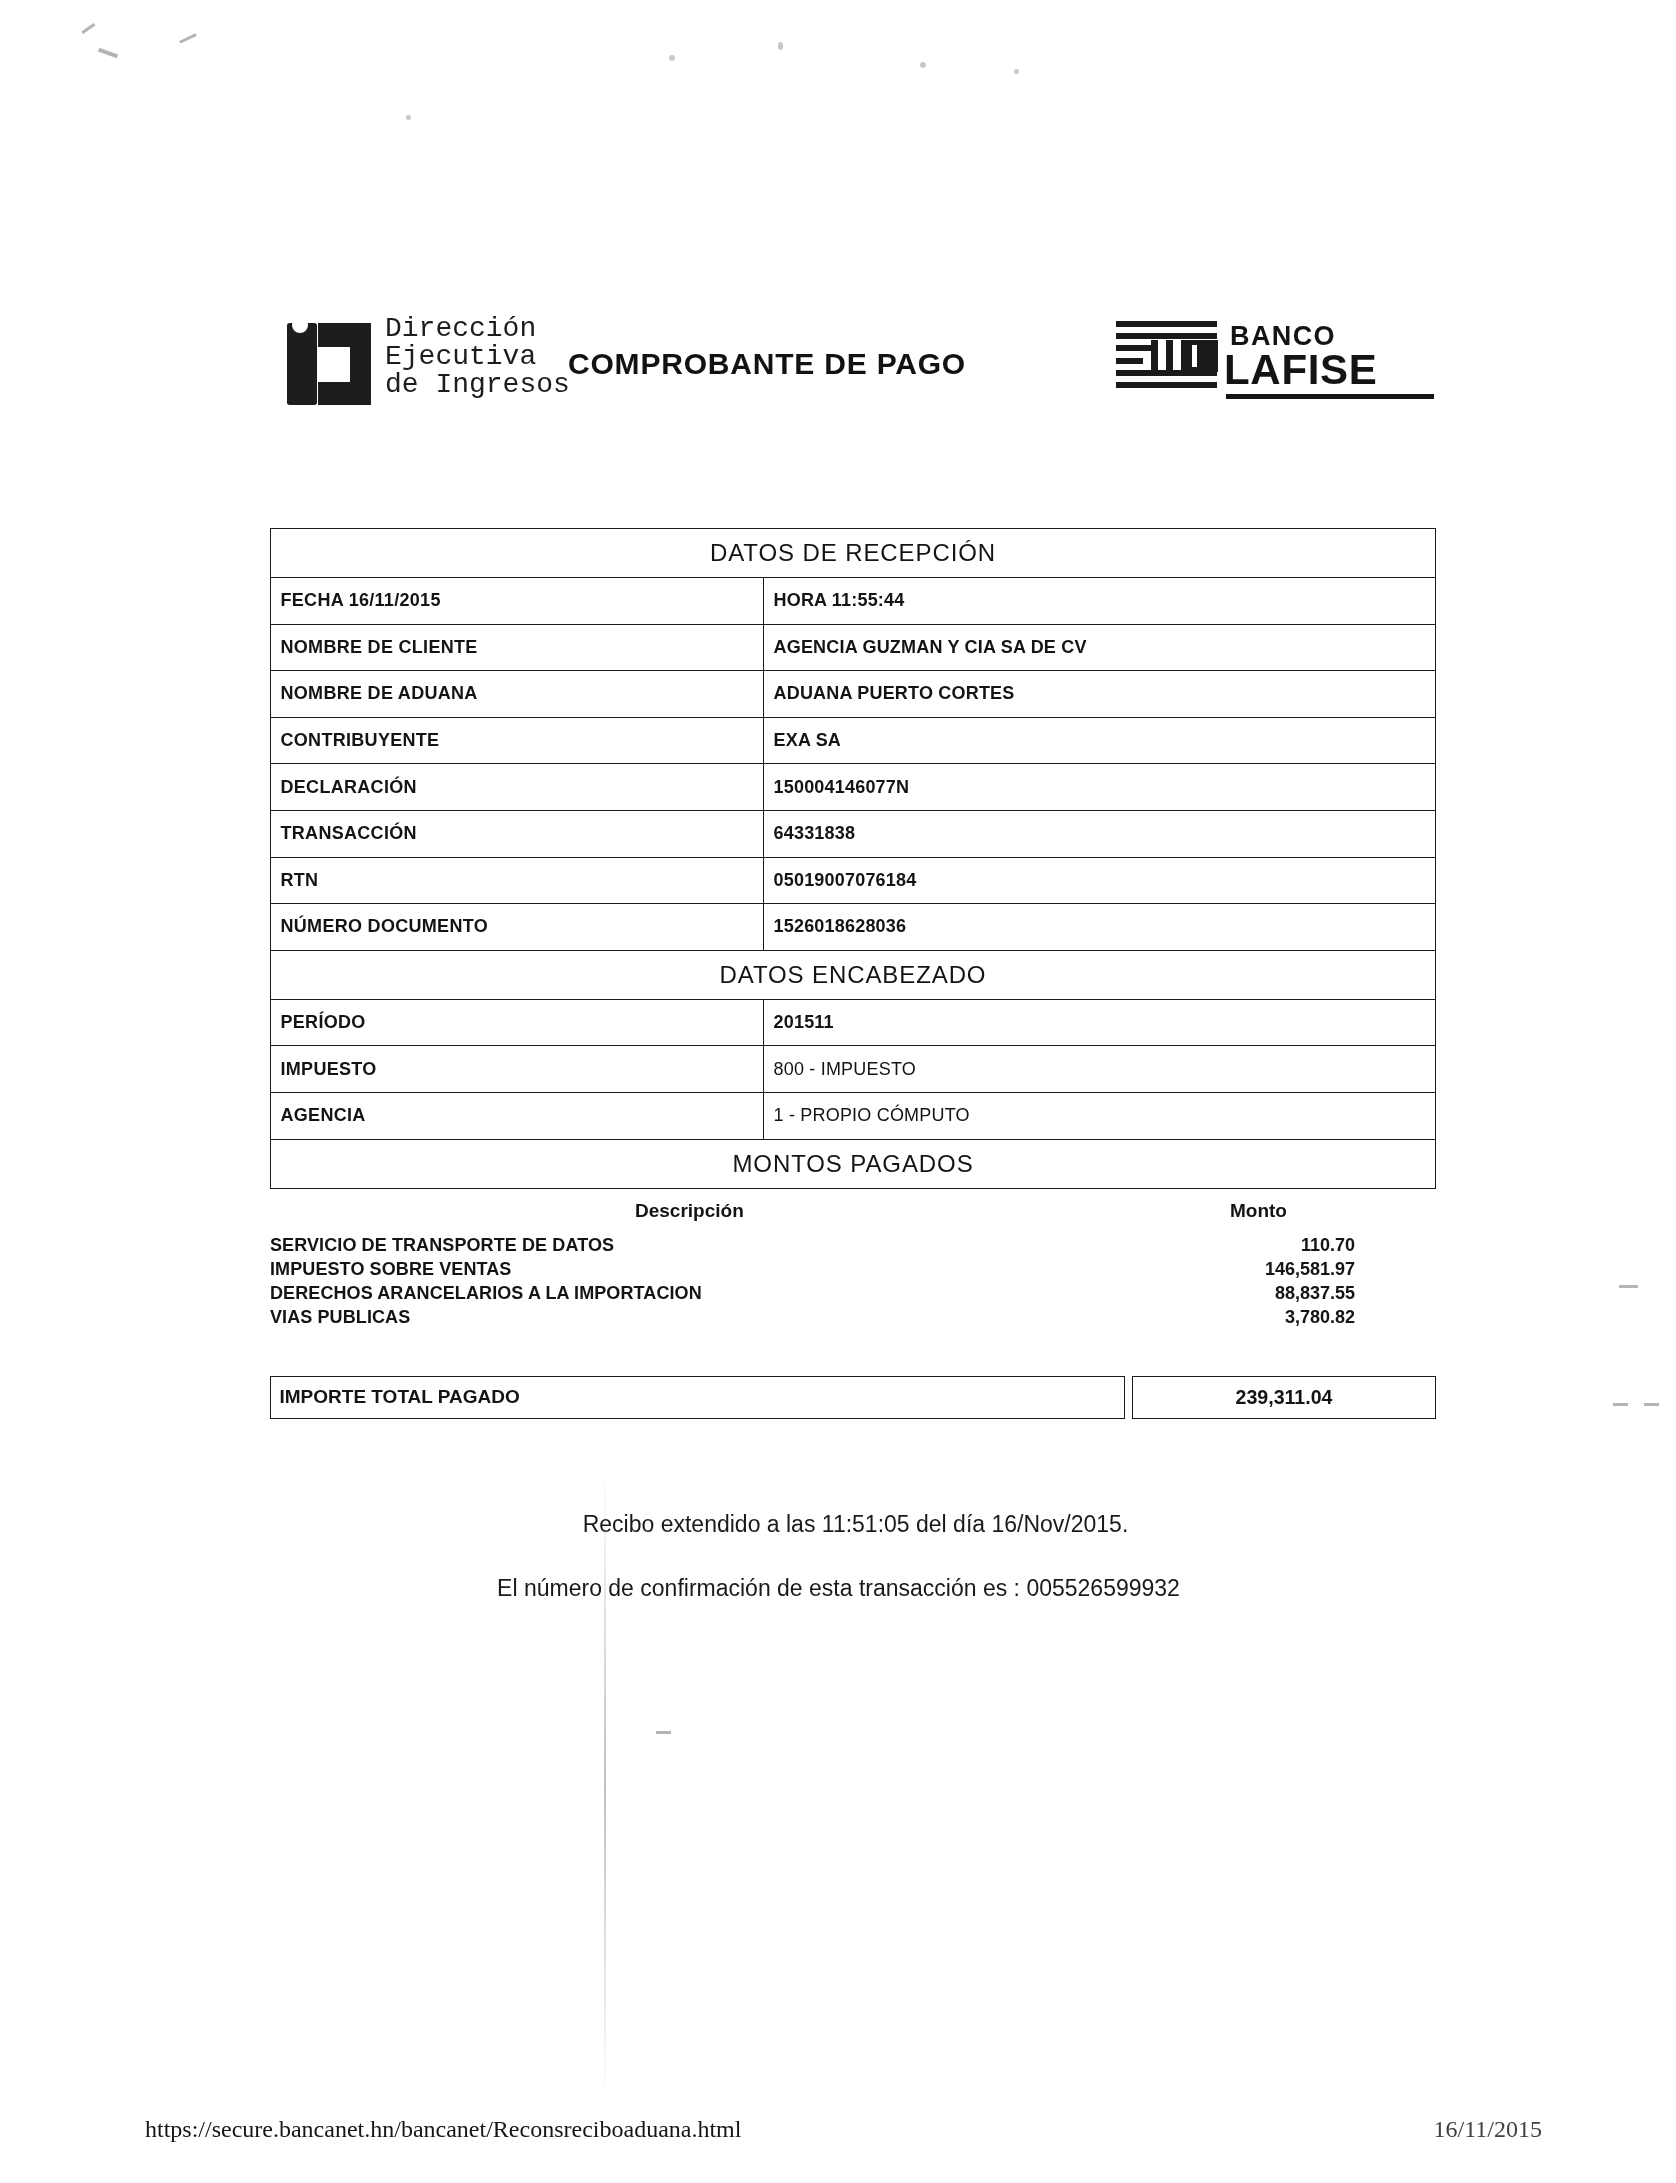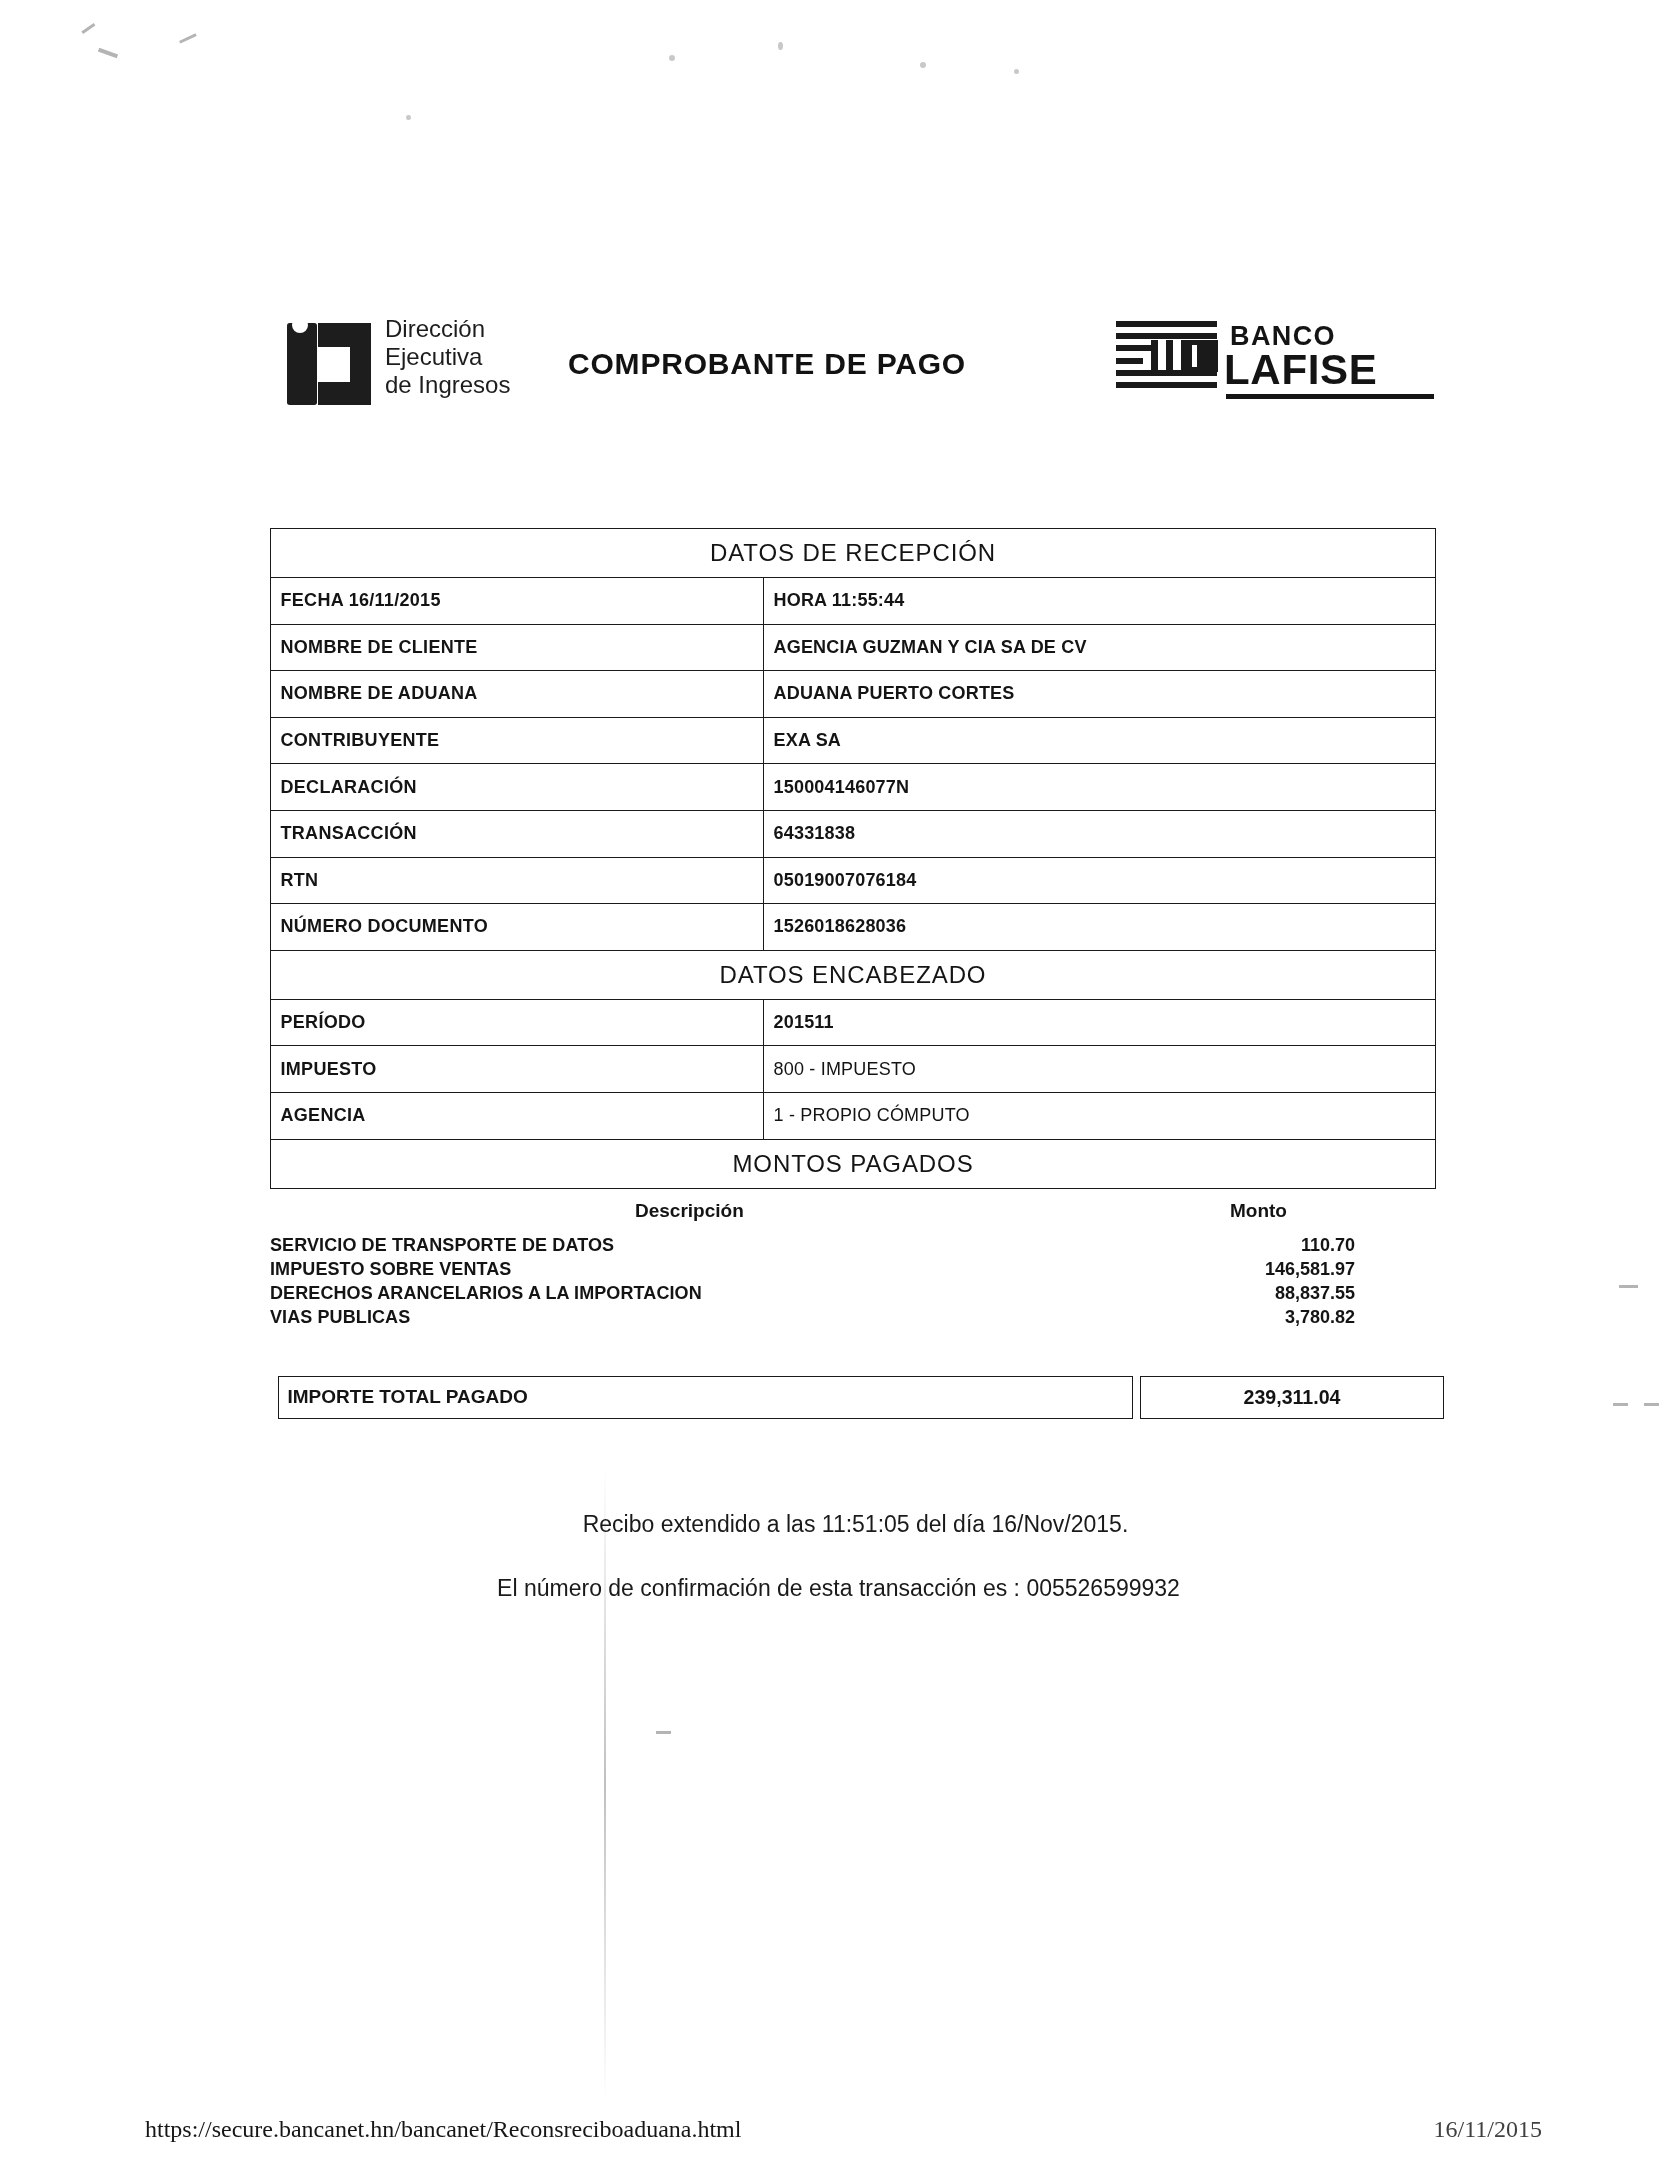--- a/index.html
+++ b/index.html
@@ -80,24 +80,24 @@
     left: 34px;
     top: 34px;
     width: 32px;
     height: 35px;
     background: #fff;
   }
   .dei-text {
     position: absolute;
     left: 101px;
     top: 6.8px;
-    font-size: 24px;
+    font-size: 28px;
     line-height: 28px;
     color: #1d1d1d;
-    font-family: Liberation Sans, sans-serif;
+    font-family: Liberation Mono, monospace;
   }
   .doc-title {
     position: absolute;
     left: 284px;
     top: 39px;
     font-size: 30px;
     font-weight: bold;
     letter-spacing: 0.8px;
     color: #121212;
     white-space: nowrap;
@@ -233,21 +233,20 @@
     font-weight: bold;
     text-align: right;
   }
 
   .total {
     position: absolute;
     left: 270px;
     top: 1376px;
     width: 1166px;
     height: 45px;
-    margin-left: 8px;
   }
   .total .box-left {
     position: absolute;
     left: 0;
     top: 0;
     width: 855px;
     height: 43px;
     border: 1.4px solid #1a1a1a;
     box-sizing: border-box;
   }

